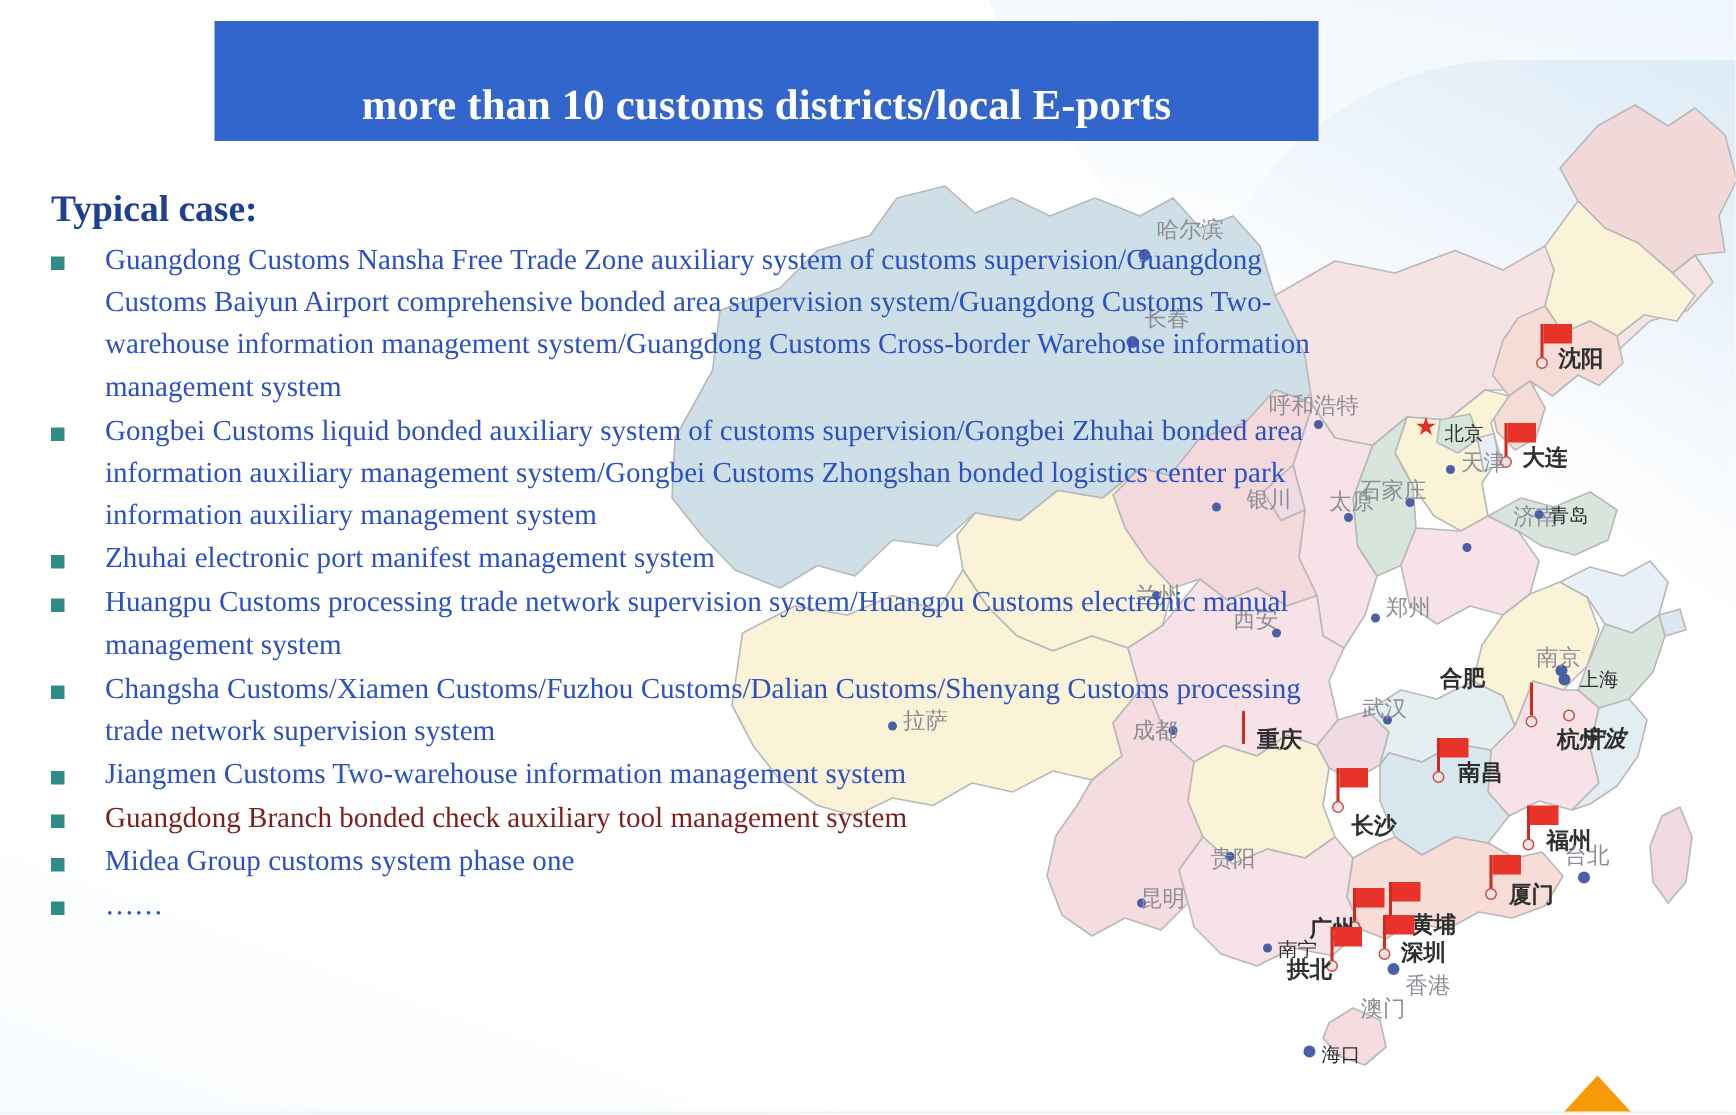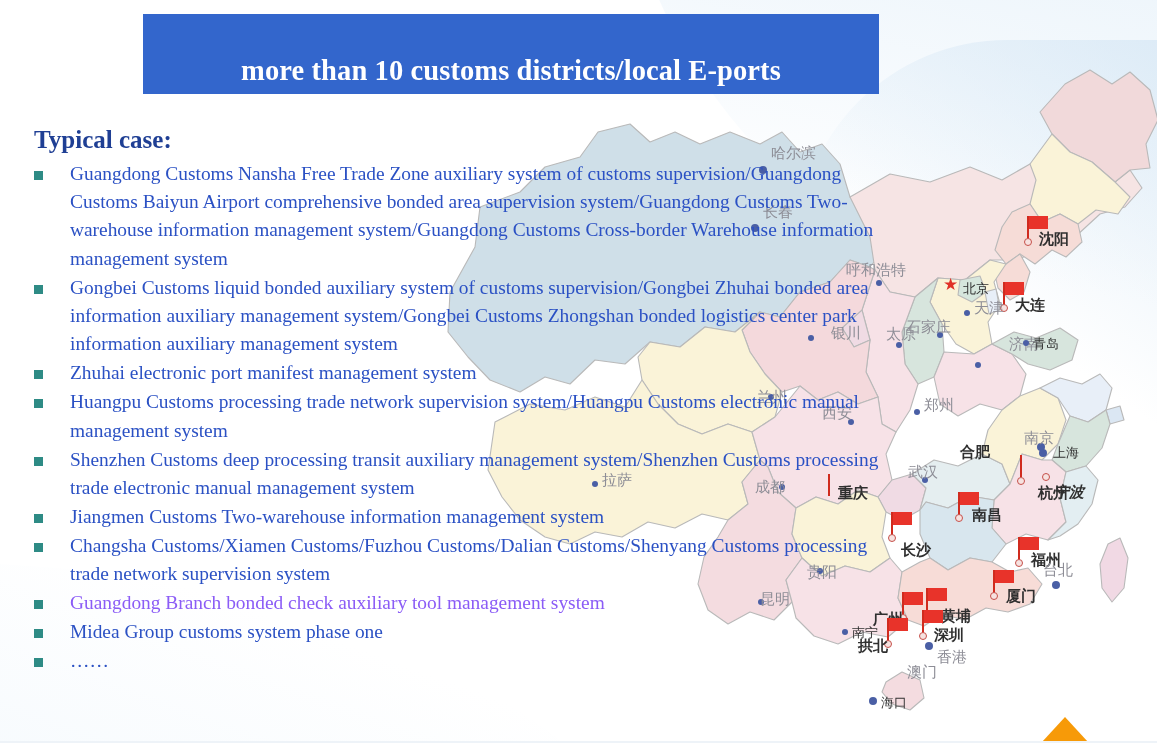--- a/index.html
+++ b/index.html
@@ -348,31 +348,27 @@
         <li style="color: rgb(43, 81, 196);">
           <span class="sq" style="background: rgb(46, 139, 133);"></span>
           <span class="txt">Zhuhai electronic port manifest management system</span>
         </li>
         <li style="color: rgb(43, 81, 196);">
           <span class="sq" style="background: rgb(46, 139, 133);"></span>
           <span class="txt">Huangpu Customs processing trade network supervision system/Huangpu Customs electronic manual management system</span>
         </li>
         <li style="color: rgb(43, 81, 196);">
           <span class="sq" style="background: rgb(46, 139, 133);"></span>
-          <span class="txt">Shenzhen Customs deep processing transit auxiliary management system/Shenzhen Customs processing trade electronic manual management system</span>
+          <span class="txt">Changsha Customs/Xiamen Customs/Fuzhou Customs/Dalian Customs/Shenyang Customs processing trade network supervision system</span>
         </li>
         <li style="color: rgb(43, 81, 196);">
           <span class="sq" style="background: rgb(46, 139, 133);"></span>
           <span class="txt">Jiangmen Customs Two-warehouse information management system</span>
         </li>
-        <li style="color: rgb(43, 81, 196);">
-          <span class="sq" style="background: rgb(46, 139, 133);"></span>
-          <span class="txt">Changsha Customs/Xiamen Customs/Fuzhou Customs/Dalian Customs/Shenyang Customs processing trade network supervision system</span>
-        </li>
-        <li style="color: #8b5cf6;">
+        <li style="color: #7f1d1d;">
           <span class="sq" style="background: rgb(46, 139, 133);"></span>
           <span class="txt">Guangdong Branch bonded check auxiliary tool management system</span>
         </li>
         <li style="color: rgb(43, 81, 196);">
           <span class="sq" style="background: rgb(46, 139, 133);"></span>
           <span class="txt">Midea Group customs system phase one</span>
         </li>
         <li style="color: rgb(43, 81, 196);">
           <span class="sq" style="background: rgb(46, 139, 133);"></span>
           <span class="txt">……</span>

